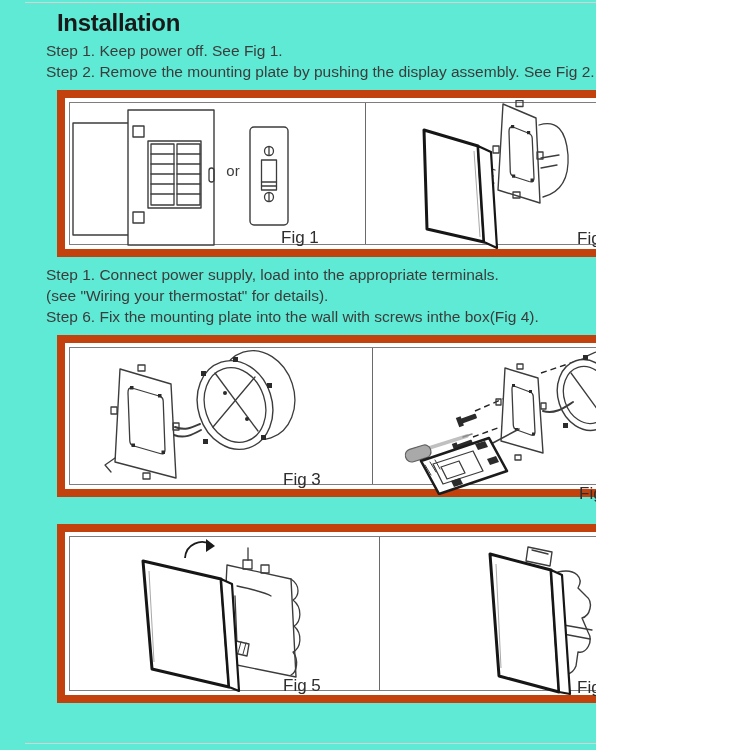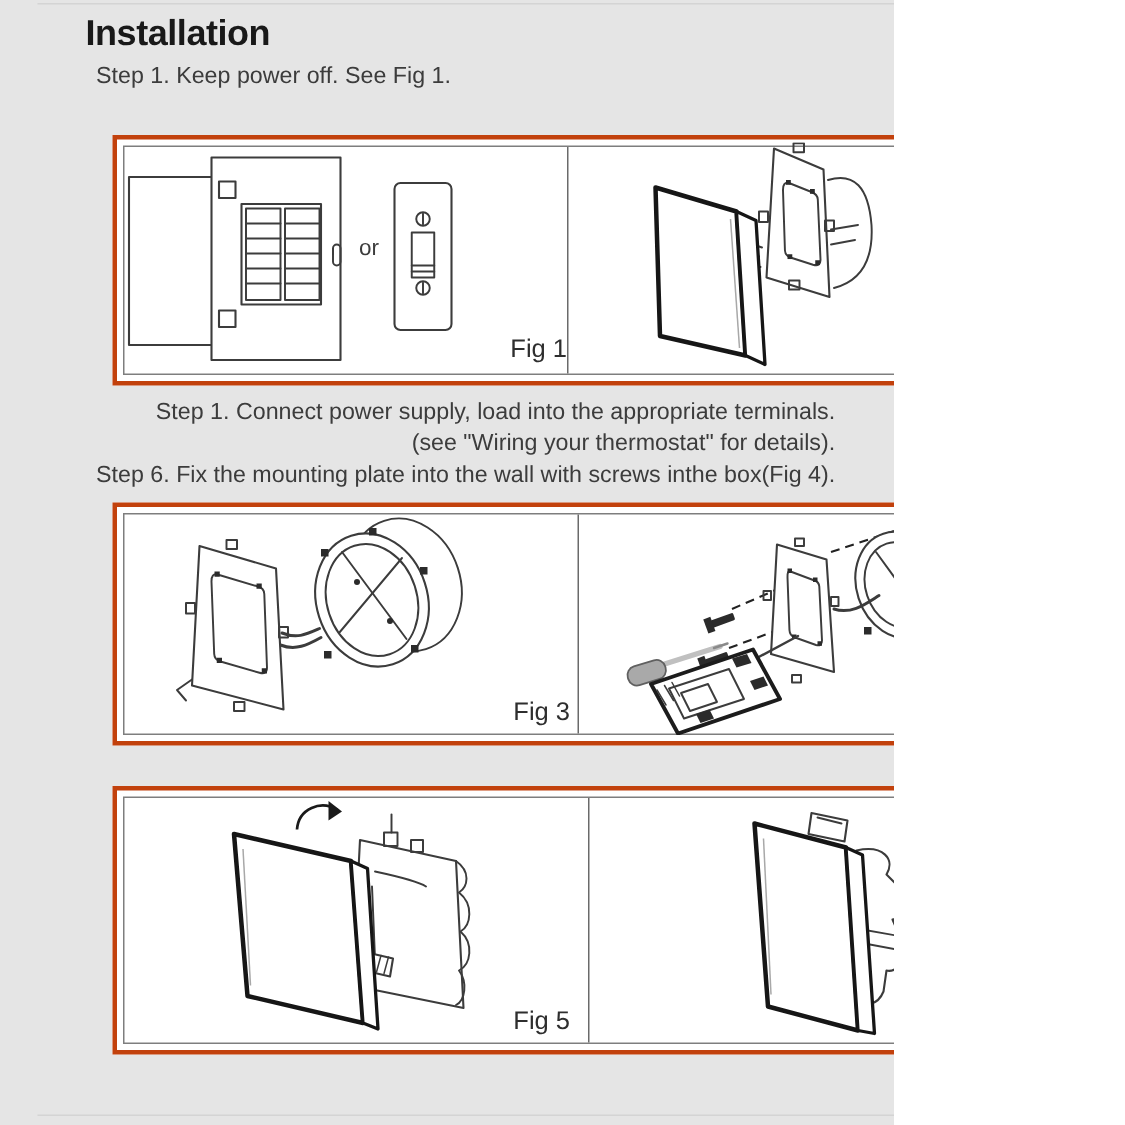--- a/index.html
+++ b/index.html
@@ -1,36 +1,36 @@
 <!DOCTYPE html>
 <html><head>
 <meta charset="utf-8">
 <style>
   html,body { margin:0; padding:0; background:#ffffff; }
   .page {
-    position:relative; width:596px; height:750px; background:#e5e5e5;
+    position:relative; width:596px; height:750px; background:#5eead4;
     font-family:"Liberation Sans", sans-serif; color:#3e3e3e; overflow:hidden;
   }
   .edge { position:absolute; background:#d4d4d4; }
   .page-title {
     position:absolute; left:57px; top:9px; font-size:24px; font-weight:700;
     color:#191919; letter-spacing:-0.3px;
   }
-  .steps { position:absolute; left:64px; font-size:15.5px; line-height:21px; color:#3c3c3c;text-align:right; }
+  .steps { position:absolute; left:46px; font-size:15.5px; line-height:21px; color:#3c3c3c; }
   .figbox {
     position:absolute; left:57px; width:611px; box-sizing:border-box;
-    border:3px solid #c2410c; background:#fff;margin-left:18px;
+    border:8px solid #c2410c; background:#fff;
   }
   .inner-frame {
     position:absolute; left:4px; top:4px; right:4px; bottom:4px;
     border:1px solid #7e7e7e; pointer-events:none;
   }
   .divider { position:absolute; top:5px; bottom:5px; width:1px; background:#6a6a6a; }
   .fig-label {
-    position:absolute; width:84px; text-align:right; font-size:17px; color:#2e2e2e;
+    position:absolute; width:84px; text-align:left; font-size:17px; color:#2e2e2e;
   }
   .or-label { position:absolute; left:150px; top:64px; width:36px; text-align:center;
     font-size:15px; color:#3c3c3c; }
   .panel { position:absolute; }
   
   .ln { fill:none; stroke:#3c3c3c; stroke-width:1.3; stroke-linejoin:round; stroke-linecap:round; }
   .fw { fill:#ffffff; stroke:#3c3c3c; stroke-width:1.4; stroke-linejoin:round; }
   .thick { fill:#ffffff; stroke:#161616; stroke-width:3; stroke-linejoin:round; }
   .mid { fill:#ffffff; stroke:#161616; stroke-width:2.2; stroke-linejoin:round; }
   .thin { fill:none; stroke:#a8a8a8; stroke-width:1; }
@@ -43,20 +43,21 @@
 <div class="page">
 
   <div class="edge" style="left:25px; top:2px; width:725px; height:1px;"></div>
   <div class="edge" style="left:746px; top:2px; width:1px; height:742px;"></div>
   <div class="edge" style="left:25px; top:743px; width:725px; height:1px;"></div>
 
   <div class="page-title">Installation</div>
 
   <div class="steps" style="top:40px;">
     <div>Step 1. Keep power off. See Fig 1.</div>
+    <div>Step 2. Remove the mounting plate by pushing the display assembly. See Fig 2.</div>
   </div>
 
   <div class="figbox" style="top:90px; height:167px;">
     <div class="inner-frame"></div>
     <div class="divider" style="left:300px;"></div>
 
     <svg class="panel" style="left:0; top:2px;" width="300" height="155" viewBox="0 0 300 155">
       <g>
         <rect class="fw" x="8" y="23" width="72" height="112"></rect>
         <rect class="fw" x="63" y="10" width="86" height="135"></rect>

